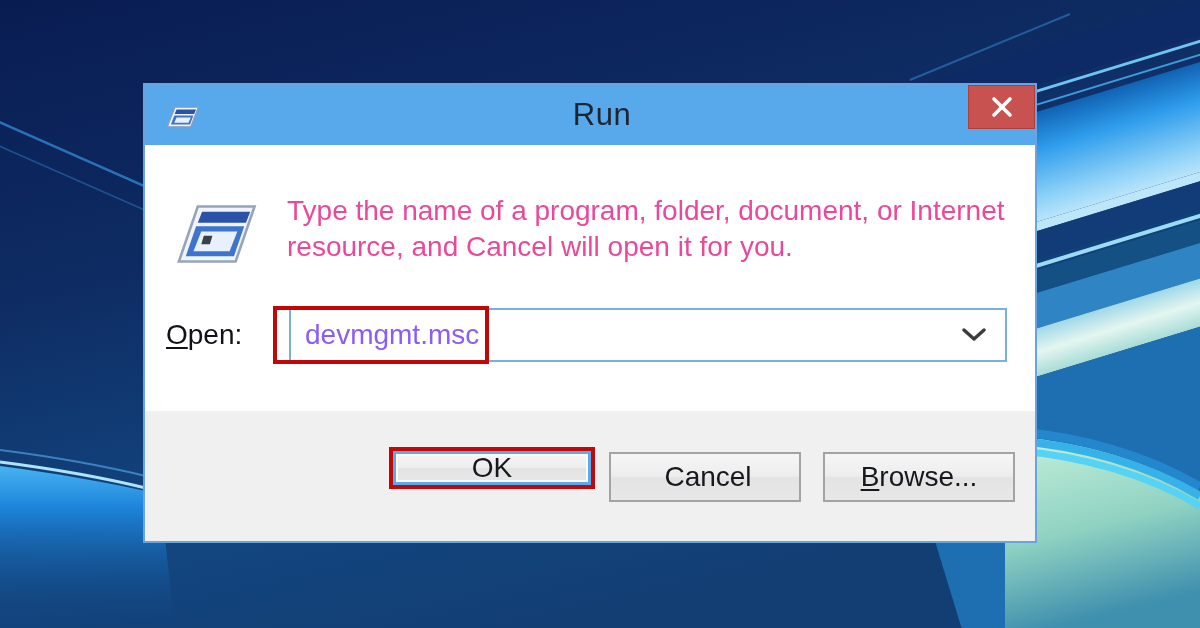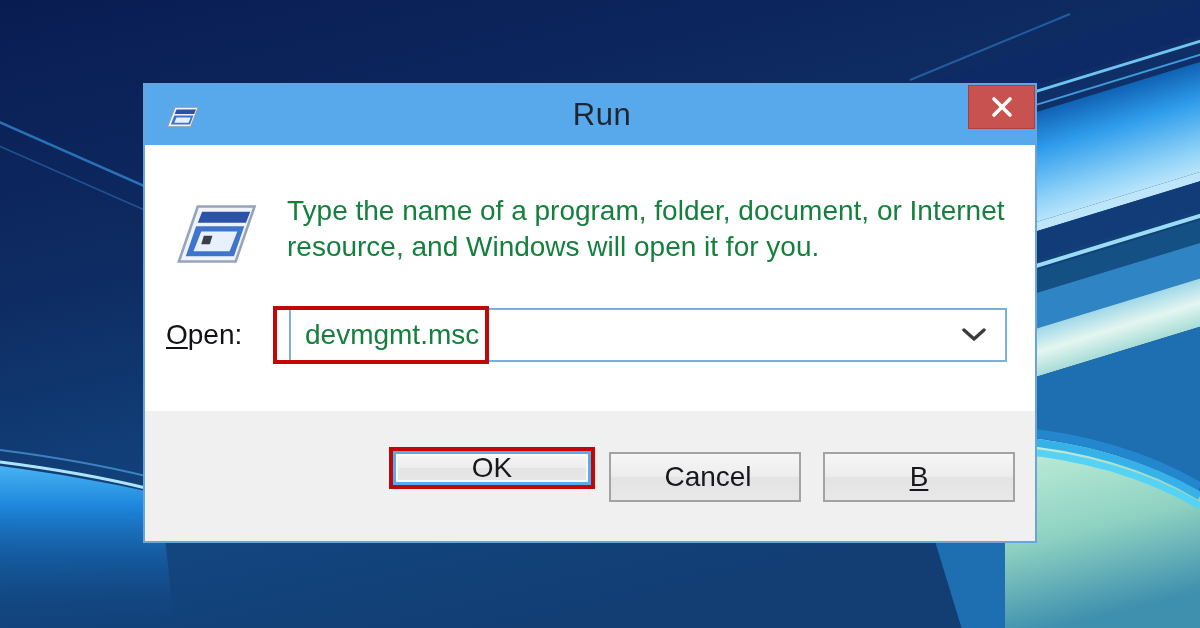--- a/index.html
+++ b/index.html
@@ -46,42 +46,42 @@
     position: absolute; left: 0; top: 64px; right: 0; height: 262px;
     background: #ffffff;
   }
   .footer-area {
     position: absolute; left: 0; top: 326px; right: 0; bottom: 0;
     background: #f0f0f0;
   }
   .body-icon { position: absolute; left: 27px; top: 46px; width: 86px; height: 78px; }
   .desc {
     position: absolute; left: 142px; top: 44px;
-    font-size: 28px; line-height: 36px; color: #15803d;
+    font-size: 28px; line-height: 36px; color: #ec4899;
     white-space: nowrap;
   }
   .open-label {
     position: absolute; left: 21px; top: 159px; height: 54px;
     display: flex; align-items: center;
     font-size: 28px; color: #101218;
   }
   .ak { text-decoration: underline; text-underline-offset: 3px; }
   .combobox {
     position: absolute; left: 144px; top: 159px;
     width: 718px; height: 54px;
     box-sizing: border-box;
     border: 2px solid #79b0e2;
     background: #ffffff;
   }
   .combobox input {
     position: absolute; left: 0; top: 0; width: 640px; height: 100%;
     border: none; outline: none; margin: 0;
     padding: 0 0 0 14px;
     font-family: "Liberation Sans", sans-serif;
-    font-size: 28px; color: #15803d;
+    font-size: 28px; color: #8b5cf6;
     background: transparent;
   }
   .dropdown-btn {
     position: absolute; right: 0; top: 0; width: 62px; height: 100%;
     border: none; background: transparent; cursor: pointer;
     display: flex; align-items: center; justify-content: center;
     padding: 0;
   }
   .annotation {
     position: absolute;
@@ -213,21 +213,21 @@
         <polygon points="24,22 80,22 66,66 10,66" fill="#c9d8ec" opacity="0.5"></polygon>
         <polygon points="30,8 96,8 74,72 8,72" fill="#f0f4fa" stroke="#96a4ba" stroke-width="3"></polygon>
         <polygon points="35,14 91,14 86,27 30,27" fill="#2a52a8"></polygon>
         <polygon points="28,31 84,31 72,66 16,66" fill="#3f74cc"></polygon>
         <polygon points="34,37 76,37 67,60 25,60" fill="#e8f0fc"></polygon>
         <polygon points="37,42 47,42 44,52 34,52" fill="#3a3f48"></polygon>
       </svg>
 
       <div class="desc">
         <div>Type the name of a program, folder, document, or Internet</div>
-        <div>resource, and Windows will open it for you.</div>
+        <div>resource, and Cancel will open it for you.</div>
       </div>
 
       <div class="open-label">
         <span class="ak">O</span>
           <span>pen:</span>
       </div>
 
       <div class="combobox">
         <input type="text" value="devmgmt.msc" style="">
         <button class="dropdown-btn">
@@ -239,17 +239,18 @@
       <div class="annotation anno-input"></div>
     </div>
 
     <div class="footer-area">
       <div class="ok-annotation">
         <button class="btn ok-btn">OK</button>
       </div>
       <button class="btn cancel-btn">Cancel</button>
       <button class="btn browse-btn">
         <span class="ak">B</span>
+          <span>rowse...</span>
       </button>
     </div>
 
   </div>
 </div>
 
 </body></html>

